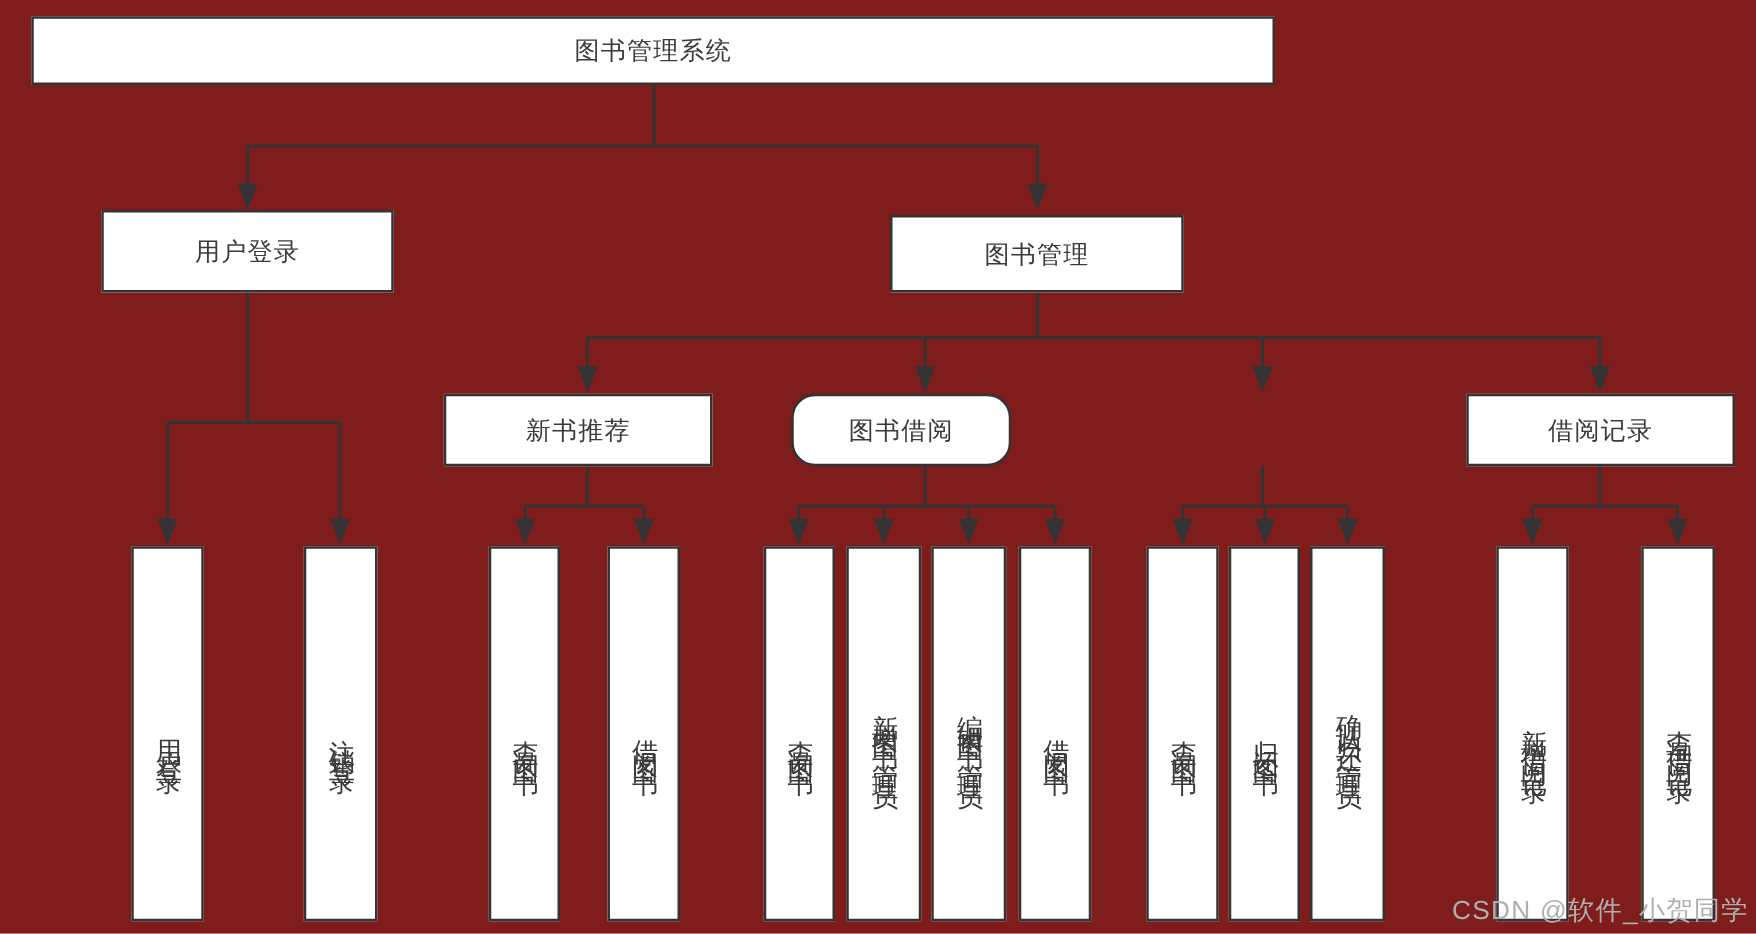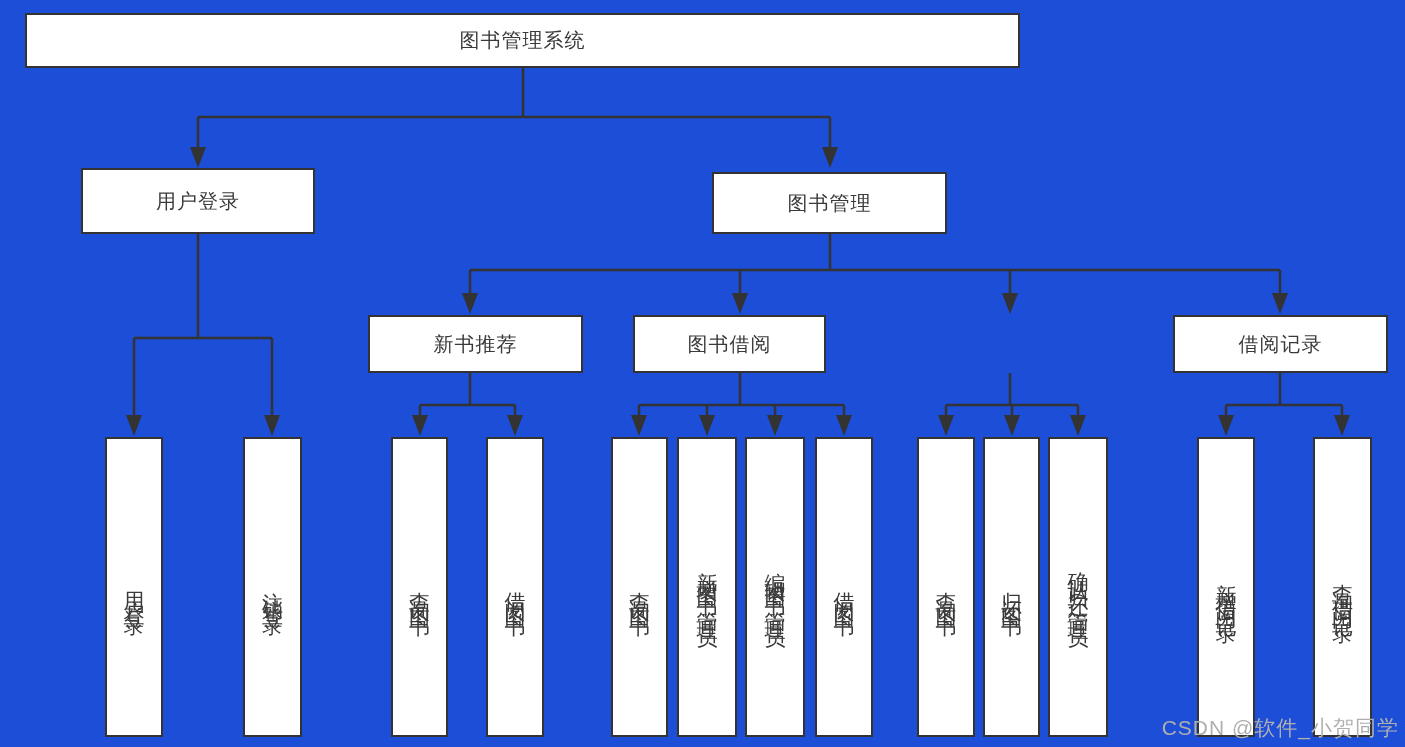--- a/index.html
+++ b/index.html
@@ -36,21 +36,21 @@
     right:6px;bottom:5px;
     font-size:21px;
     color:rgba(175,175,175,0.9);
     z-index:3;
     letter-spacing:1px;
   }
 </style>
 </head>
 <body>
 
-<div class="canvas" style="background: #1d4ed8;">
+<div class="canvas" style="background: #7f1d1d;">
 
   <svg class="connectors" width="1405" height="747">
       <line x1="523" y1="68" x2="523" y2="117" stroke="#333333" stroke-width="2.5"></line>
       <line x1="198" y1="117" x2="830" y2="117" stroke="#333333" stroke-width="2.5"></line>
       <line x1="198" y1="234" x2="198" y2="338" stroke="#333333" stroke-width="2.5"></line>
       <line x1="134" y1="338" x2="272" y2="338" stroke="#333333" stroke-width="2.5"></line>
       <line x1="830" y1="232" x2="830" y2="270" stroke="#333333" stroke-width="2.5"></line>
       <line x1="470" y1="270" x2="1280" y2="270" stroke="#333333" stroke-width="2.5"></line>
       <line x1="470" y1="373" x2="470" y2="405" stroke="#333333" stroke-width="2.5"></line>
       <line x1="420" y1="405" x2="515" y2="405" stroke="#333333" stroke-width="2.5"></line>
@@ -104,24 +104,24 @@
     <span>图书管理系统</span>
   </div>
 
   <div class="box hbox" style="left: 81px; top: 168px; width: 234px; height: 66px; border-color: rgb(51, 51, 51); color: rgb(58, 58, 58);">
     <span>用户登录</span>
   </div>
   <div class="box hbox" style="left: 712px; top: 172px; width: 235px; height: 62px; border-color: rgb(51, 51, 51); color: rgb(58, 58, 58);">
     <span>图书管理</span>
   </div>
 
-  <div class="box hbox" style="left: 368px; top: 315px; width: 215px; height: 58px; border-color: rgb(51, 51, 51); color: rgb(58, 58, 58);">
+  <div class="box hbox" style="left: 355px; top: 315px; width: 215px; height: 58px; border-color: rgb(51, 51, 51); color: rgb(58, 58, 58);">
     <span>新书推荐</span>
   </div>
-  <div class="box hbox" style="left: 633px; top: 315px; width: 193px; height: 58px; border-color: rgb(51, 51, 51); color: rgb(58, 58, 58);">
+  <div class="box hbox" style="left: 633px; top: 315px; width: 176px; height: 58px; border-color: rgb(51, 51, 51); color: rgb(58, 58, 58); border-radius: 19px;">
     <span>图书借阅</span>
   </div>
   <div class="box hbox" style="left: 1173px; top: 315px; width: 215px; height: 58px; border-color: rgb(51, 51, 51); color: rgb(58, 58, 58);">
     <span>借阅记录</span>
   </div>
 
   <div class="box vbox" style="left: 105px; top: 437px; width: 58px; height: 300px; border-color: rgb(51, 51, 51); color: rgb(58, 58, 58);">
     <span>用户登录</span>
   </div>
   <div class="box vbox" style="left: 243px; top: 437px; width: 59px; height: 300px; border-color: rgb(51, 51, 51); color: rgb(58, 58, 58);">

